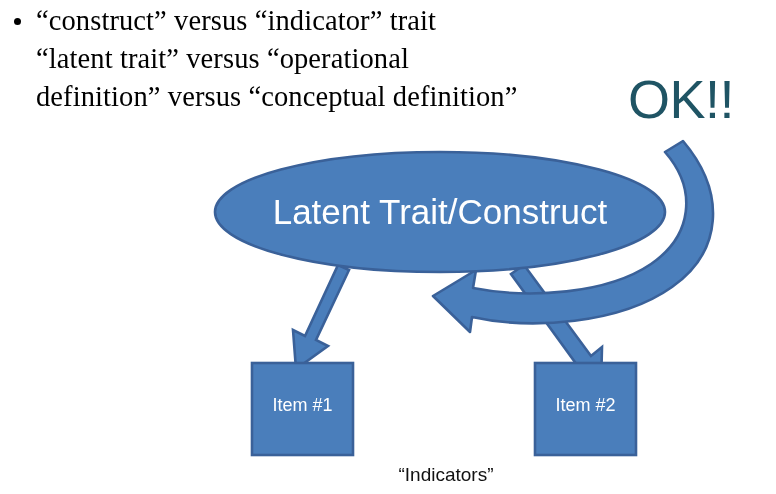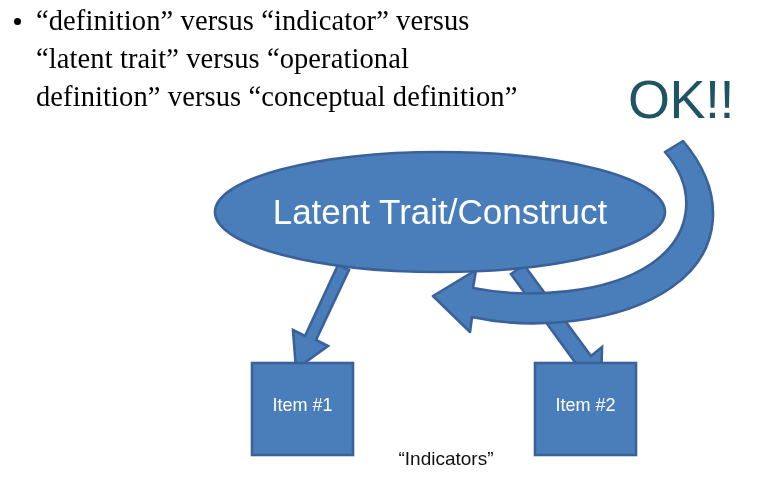--- a/index.html
+++ b/index.html
@@ -76,37 +76,37 @@
   }
   .item-label {
     font-family: "Liberation Sans", sans-serif;
     font-size: 18px;
     fill: #FFFFFF;
   }
 
   .indicators-caption {
     position: absolute;
     left: 0;
-    top: 448px;
+    top: 464px;
     width: 776px;
     text-align: center;
     font-family: "Liberation Sans", sans-serif;
     font-size: 19px;
     color: #111111;
   }
   .indicators-inner { position: relative; left: 58px; }
 </style>
 </head>
 <body>
 
 <div id="slide">
 
   <div class="bullet-block">
     <span class="bullet-dot"></span>
-    <span class="bullet-text">“definition” versus “indicator” versus
+    <span class="bullet-text">“construct” versus “indicator” trait
 “latent trait” versus “operational
 definition” versus “conceptual definition”</span>
   </div>
 
   <div class="ok-label">OK!!</div>
 
   <svg id="diagram" viewBox="0 0 776 494">
 
     <g>
       <path d="M 349 270 L 316 340 L 328 346 L 296 369 L 293 330 L 305 336 L 338 265 Z" class="shape-fill shape-stroke" stroke-linejoin="miter"></path>

